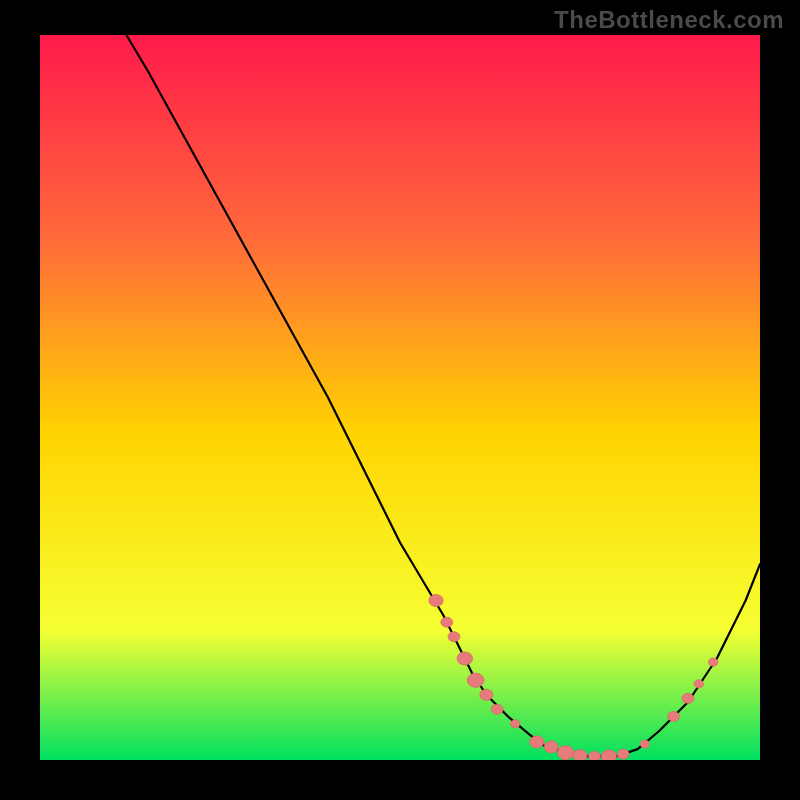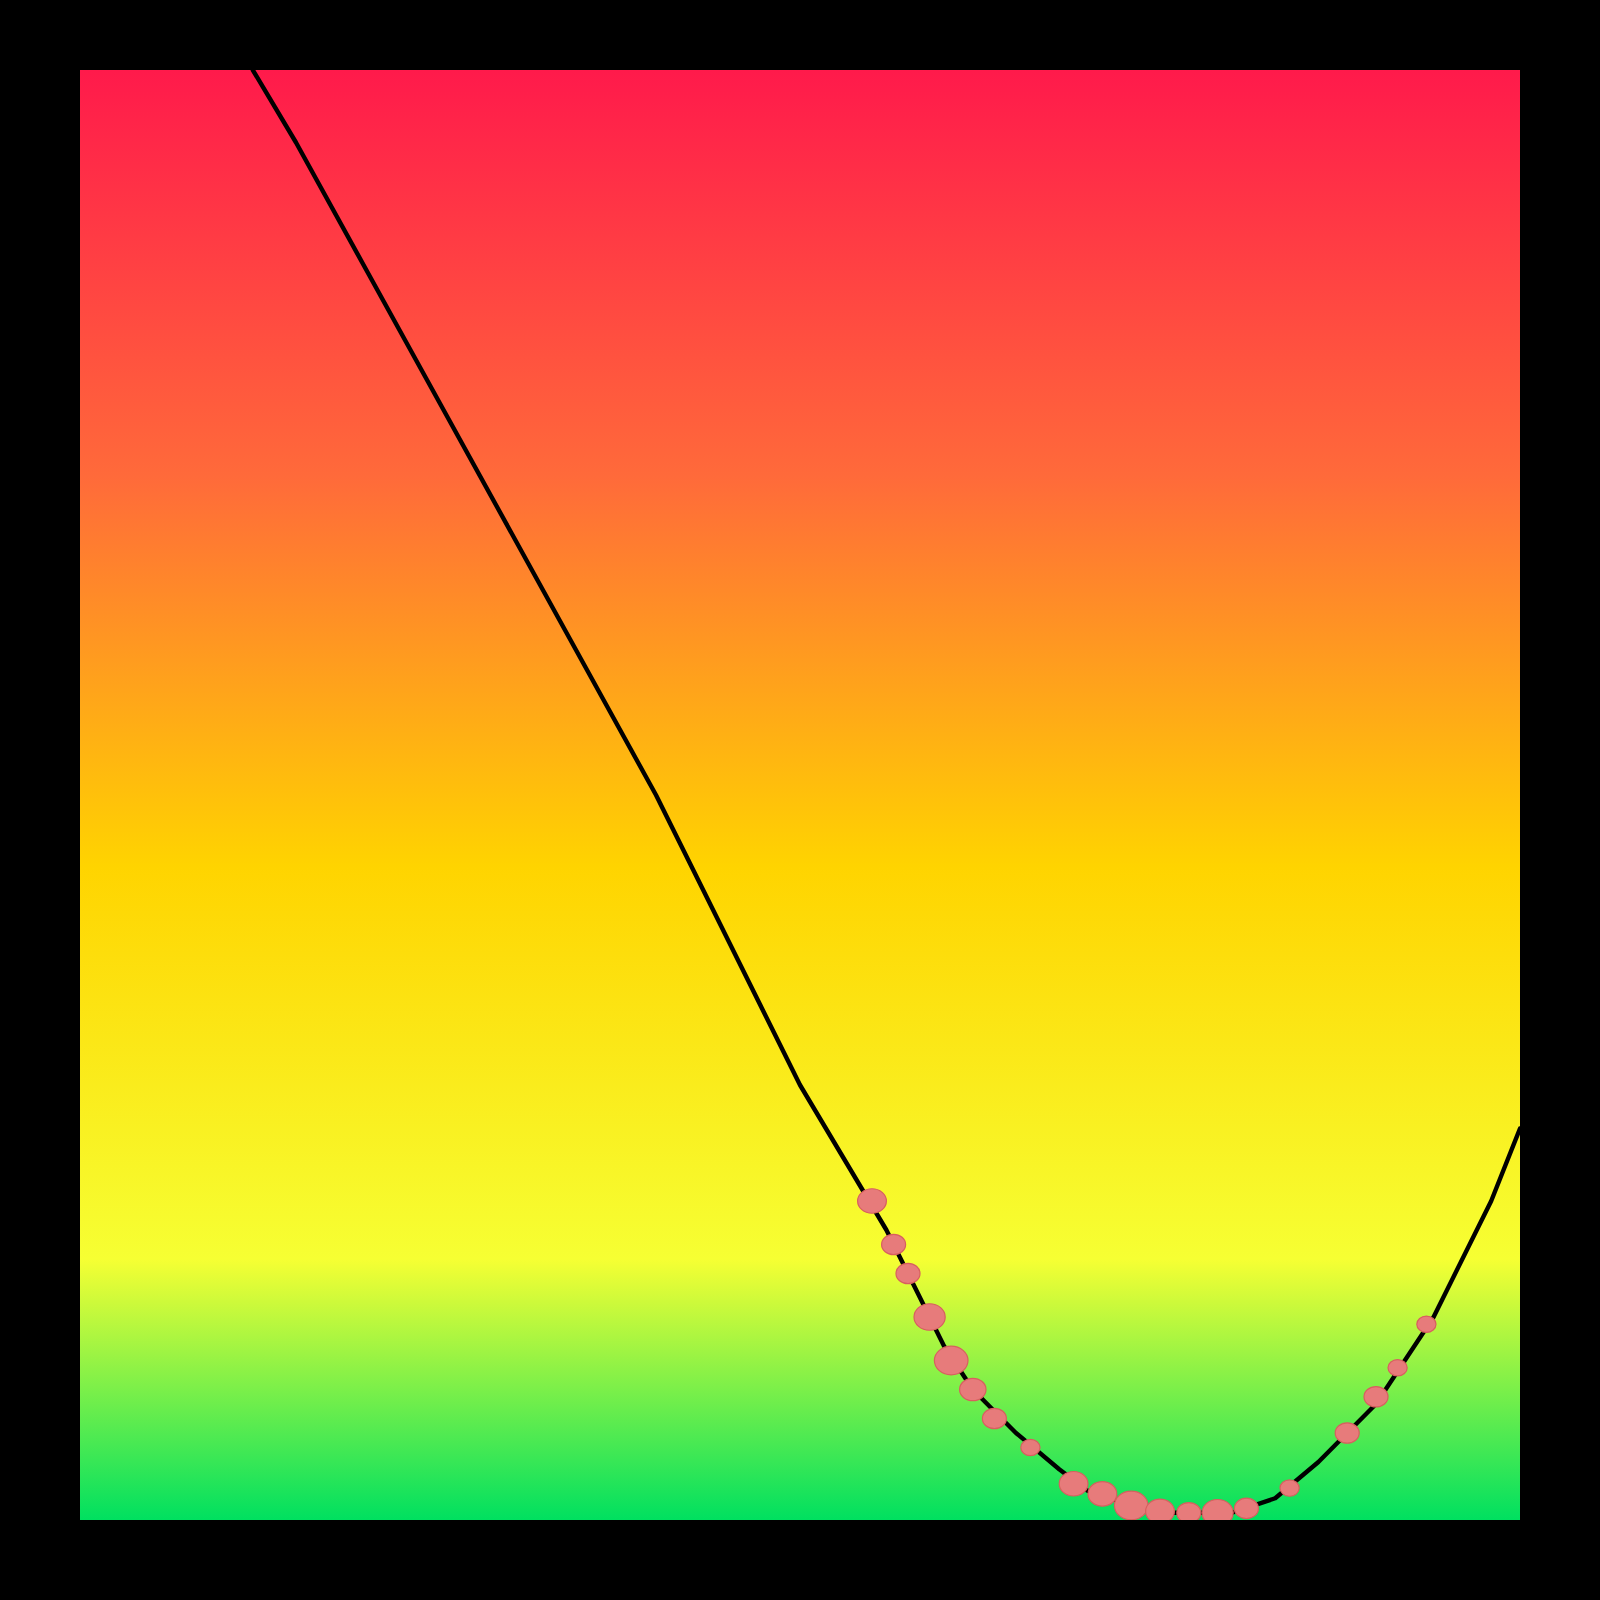--- a/index.html
+++ b/index.html
@@ -37,20 +37,21 @@
   .plot svg {
     display: block;
     width: 720px;
     height: 725px;
   }
 </style>
 </head>
 <body>
 
 <div class="frame">
+  <div class="watermark">TheBottleneck.com</div>
 
   <div class="plot">
     <svg viewBox="0 0 720 725" preserveAspectRatio="none">
       <defs>
         <linearGradient id="bg-grad" x1="0" y1="0" x2="0" y2="1">
           <stop id="g0" offset="0%" stop-color="#ff1a4b"></stop>
           <stop id="g1" offset="28%" stop-color="#ff6a3a"></stop>
           <stop id="g2" offset="55%" stop-color="#ffd400"></stop>
           <stop id="g3" offset="82%" stop-color="#f6ff33"></stop>
           <stop id="g4" offset="100%" stop-color="#00e060"></stop>

